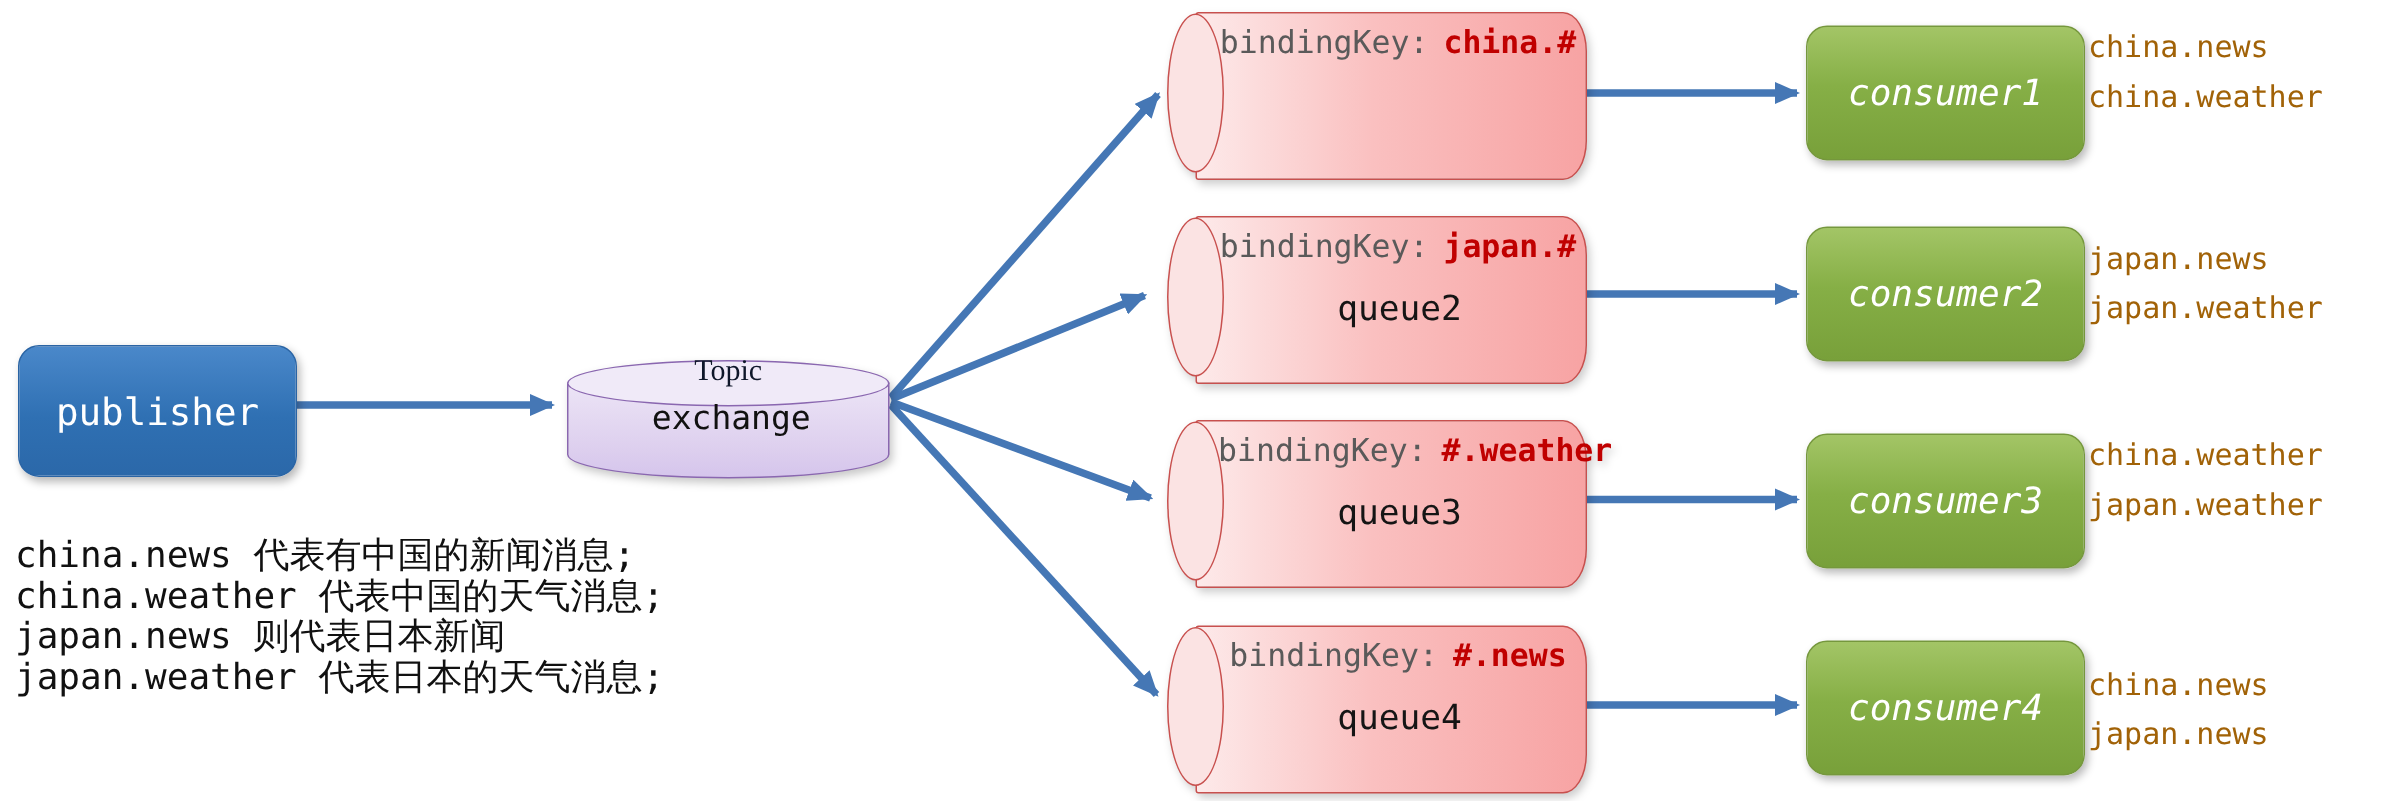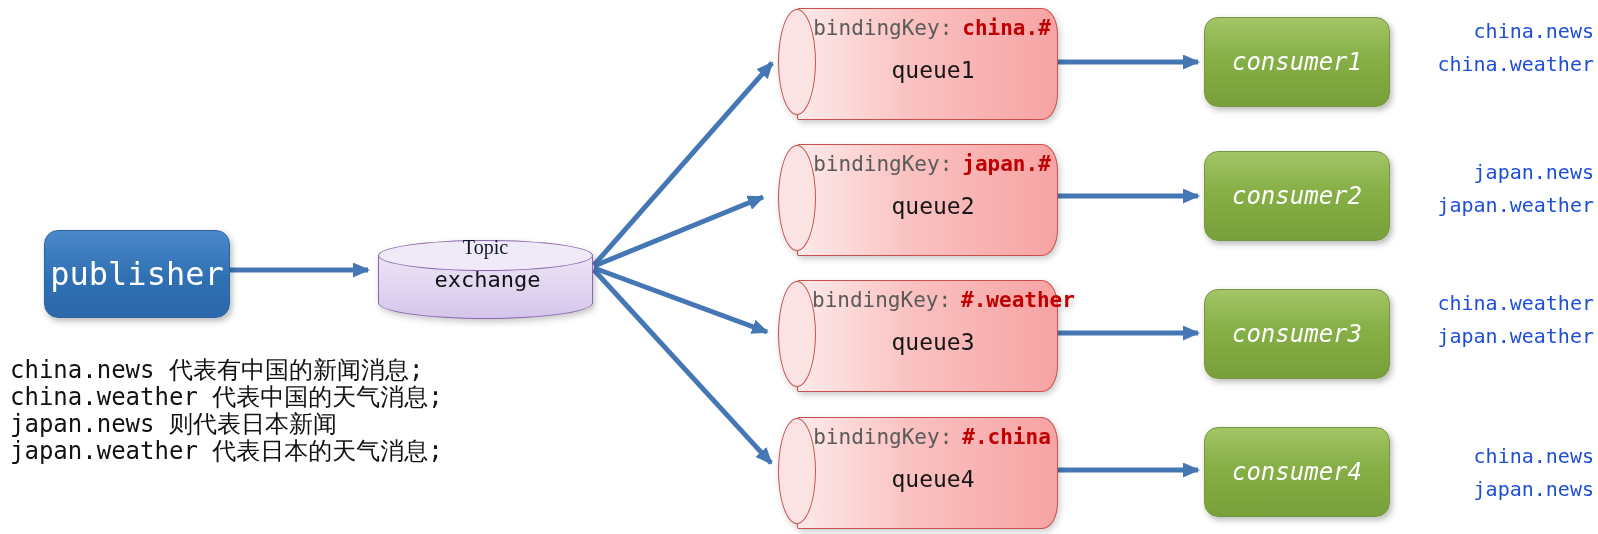--- a/index.html
+++ b/index.html
@@ -11,21 +11,21 @@
   }
   #arrow-layer { position:absolute; left:0; top:0; width:1598px; height:534px; z-index:1; }
 
   
   .publisher {
     position:absolute; left:12px; top:230px; width:186px; height:88px; z-index:2;
     background:linear-gradient(180deg,#4a88ca 0%,#2f70b3 55%,#2b68a9 100%);
     border:1.5px solid #2a64a4; border-radius:14px;
     box-shadow:2px 3px 6px rgba(0,0,0,0.28);
     display:flex; align-items:center; justify-content:center;
-    color:#ffffff; font-size:32px;margin-left:32px;
+    color:#ffffff; font-size:25px;
   }
 
   
   .exchange { position:absolute; left:378px; top:240px; width:215px; height:79px; z-index:2;
               filter:drop-shadow(2px 3px 3px rgba(0,0,0,0.22)); }
   .exchange .cyl-body {
     position:absolute; left:0; right:0; top:15px; bottom:0;
     background:linear-gradient(180deg,#ece4f6 0%,#ddcfee 70%,#d5c5ec 100%);
     border:1.5px solid #8a67b0;
     border-radius:0 0 50% 50% / 0 0 16px 16px;
@@ -70,21 +70,21 @@
   .consumer {
     position:absolute; left:1204px; width:186px; height:90px; z-index:2;
     background:linear-gradient(180deg,#a3c566 0%,#86af46 45%,#78a03a 100%);
     border:1.5px solid #75973d; border-radius:14px;
     box-shadow:2px 3px 6px rgba(0,0,0,0.28);
     display:flex; align-items:center; justify-content:center;
     color:#ffffff; font-size:24px;font-style:italic;
   }
   .routing-keys {
     position:absolute; left:1392px; width:202px; z-index:2;
-    text-align:right; font-size:20px; line-height:33px; color:#1d4ed8;
+    text-align:left; font-size:20px; line-height:33px; color:#a16207;
     white-space:nowrap;
   }
 
   
   .notes {
     position:absolute; left:10px; top:357px; z-index:2;
     font-size:24px; line-height:27px; color:#111111; white-space:nowrap;
   }
 </style>
 </head>
@@ -121,21 +121,20 @@
     <div class="type-label">Topic</div>
     <div class="name-label">exchange</div>
   </div>
 
   <div class="queue" style="top:8px">
     <div class="q-body"></div>
     <div class="q-cap"></div>
     <div class="q-line1">
       <span class="bk-label">bindingKey:</span><span class="bk-value">china.#</span>
     </div>
-    <div class="q-name">queue1</div>
   </div>
 
   <div class="queue" style="top:144px">
     <div class="q-body"></div>
     <div class="q-cap"></div>
     <div class="q-line1">
       <span class="bk-label">bindingKey:</span><span class="bk-value">japan.#</span>
     </div>
     <div class="q-name">queue2</div>
   </div>
@@ -146,21 +145,21 @@
     <div class="q-line1">
       <span class="bk-label">bindingKey:</span><span class="bk-value">#.weather</span>
     </div>
     <div class="q-name">queue3</div>
   </div>
 
   <div class="queue" style="top:417px">
     <div class="q-body"></div>
     <div class="q-cap"></div>
     <div class="q-line1">
-      <span class="bk-label">bindingKey:</span><span class="bk-value">#.china</span>
+      <span class="bk-label">bindingKey:</span><span class="bk-value">#.news</span>
     </div>
     <div class="q-name">queue4</div>
   </div>
 
   <div class="consumer" style="top:17px">
     <span>consumer1</span>
   </div>
   <div class="consumer" style="top:151px">
     <span>consumer2</span>
   </div>

